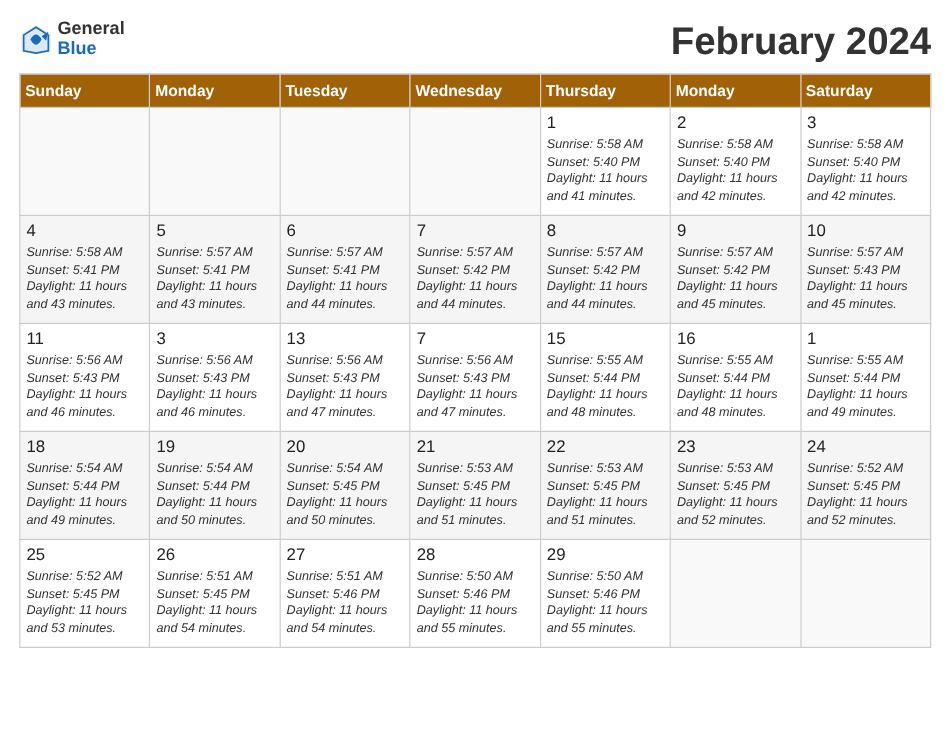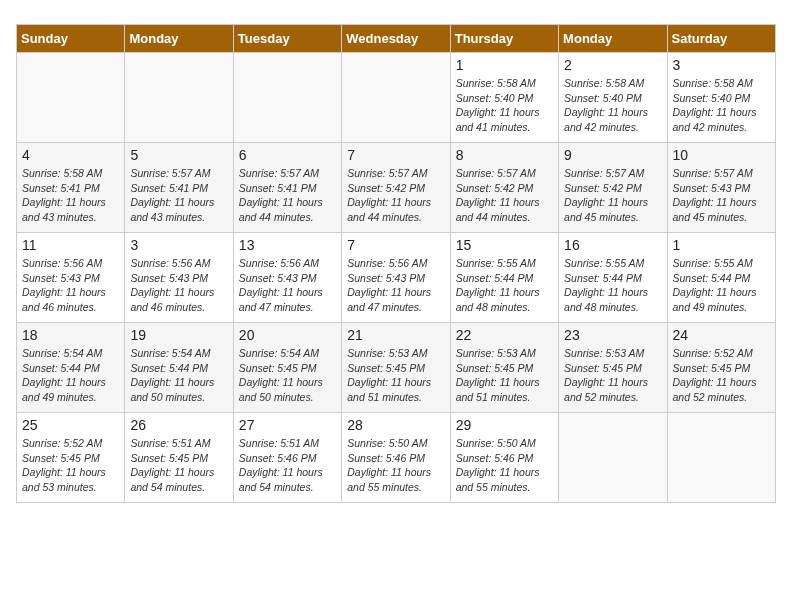--- a/index.html
+++ b/index.html
@@ -94,21 +94,34 @@
       font-style: italic;
     }
     .empty-cell {
       background: #f9f9f9;
     }
   </style>
 </head>
 <body>
 
 <div class="header">
+  <div class="logo">
+    <svg class="logo-icon" viewBox="0 0 30 30" xmlns="http://www.w3.org/2000/svg">
+      <polygon points="15,2 28,10 28,26 15,28 2,26 2,10" fill="#1a6abf" opacity="0.15"></polygon>
+      <polygon points="15,4 26,11 26,25 15,27 4,25 4,11" fill="none" stroke="#1a6abf" stroke-width="1.5"></polygon>
+      <path d="M10,15 Q15,6 20,15 Q15,24 10,15Z" fill="#1a6abf"></path>
+      <path d="M20,12 L26,8 L24,16 Z" fill="#1a6abf"></path>
+    </svg>
+    <div class="logo-text">
+      <span class="logo-general">General</span>
+      <span class="logo-blue">Blue</span>
+    </div>
+  </div>
   <div class="title-block">
+    <div class="main-title">February 2024</div>
   </div>
 </div>
 
 <table>
   <thead>
     <tr>
     <th>Sunday</th>
         <th>Monday</th>
         <th>Tuesday</th>
         <th>Wednesday</th>

